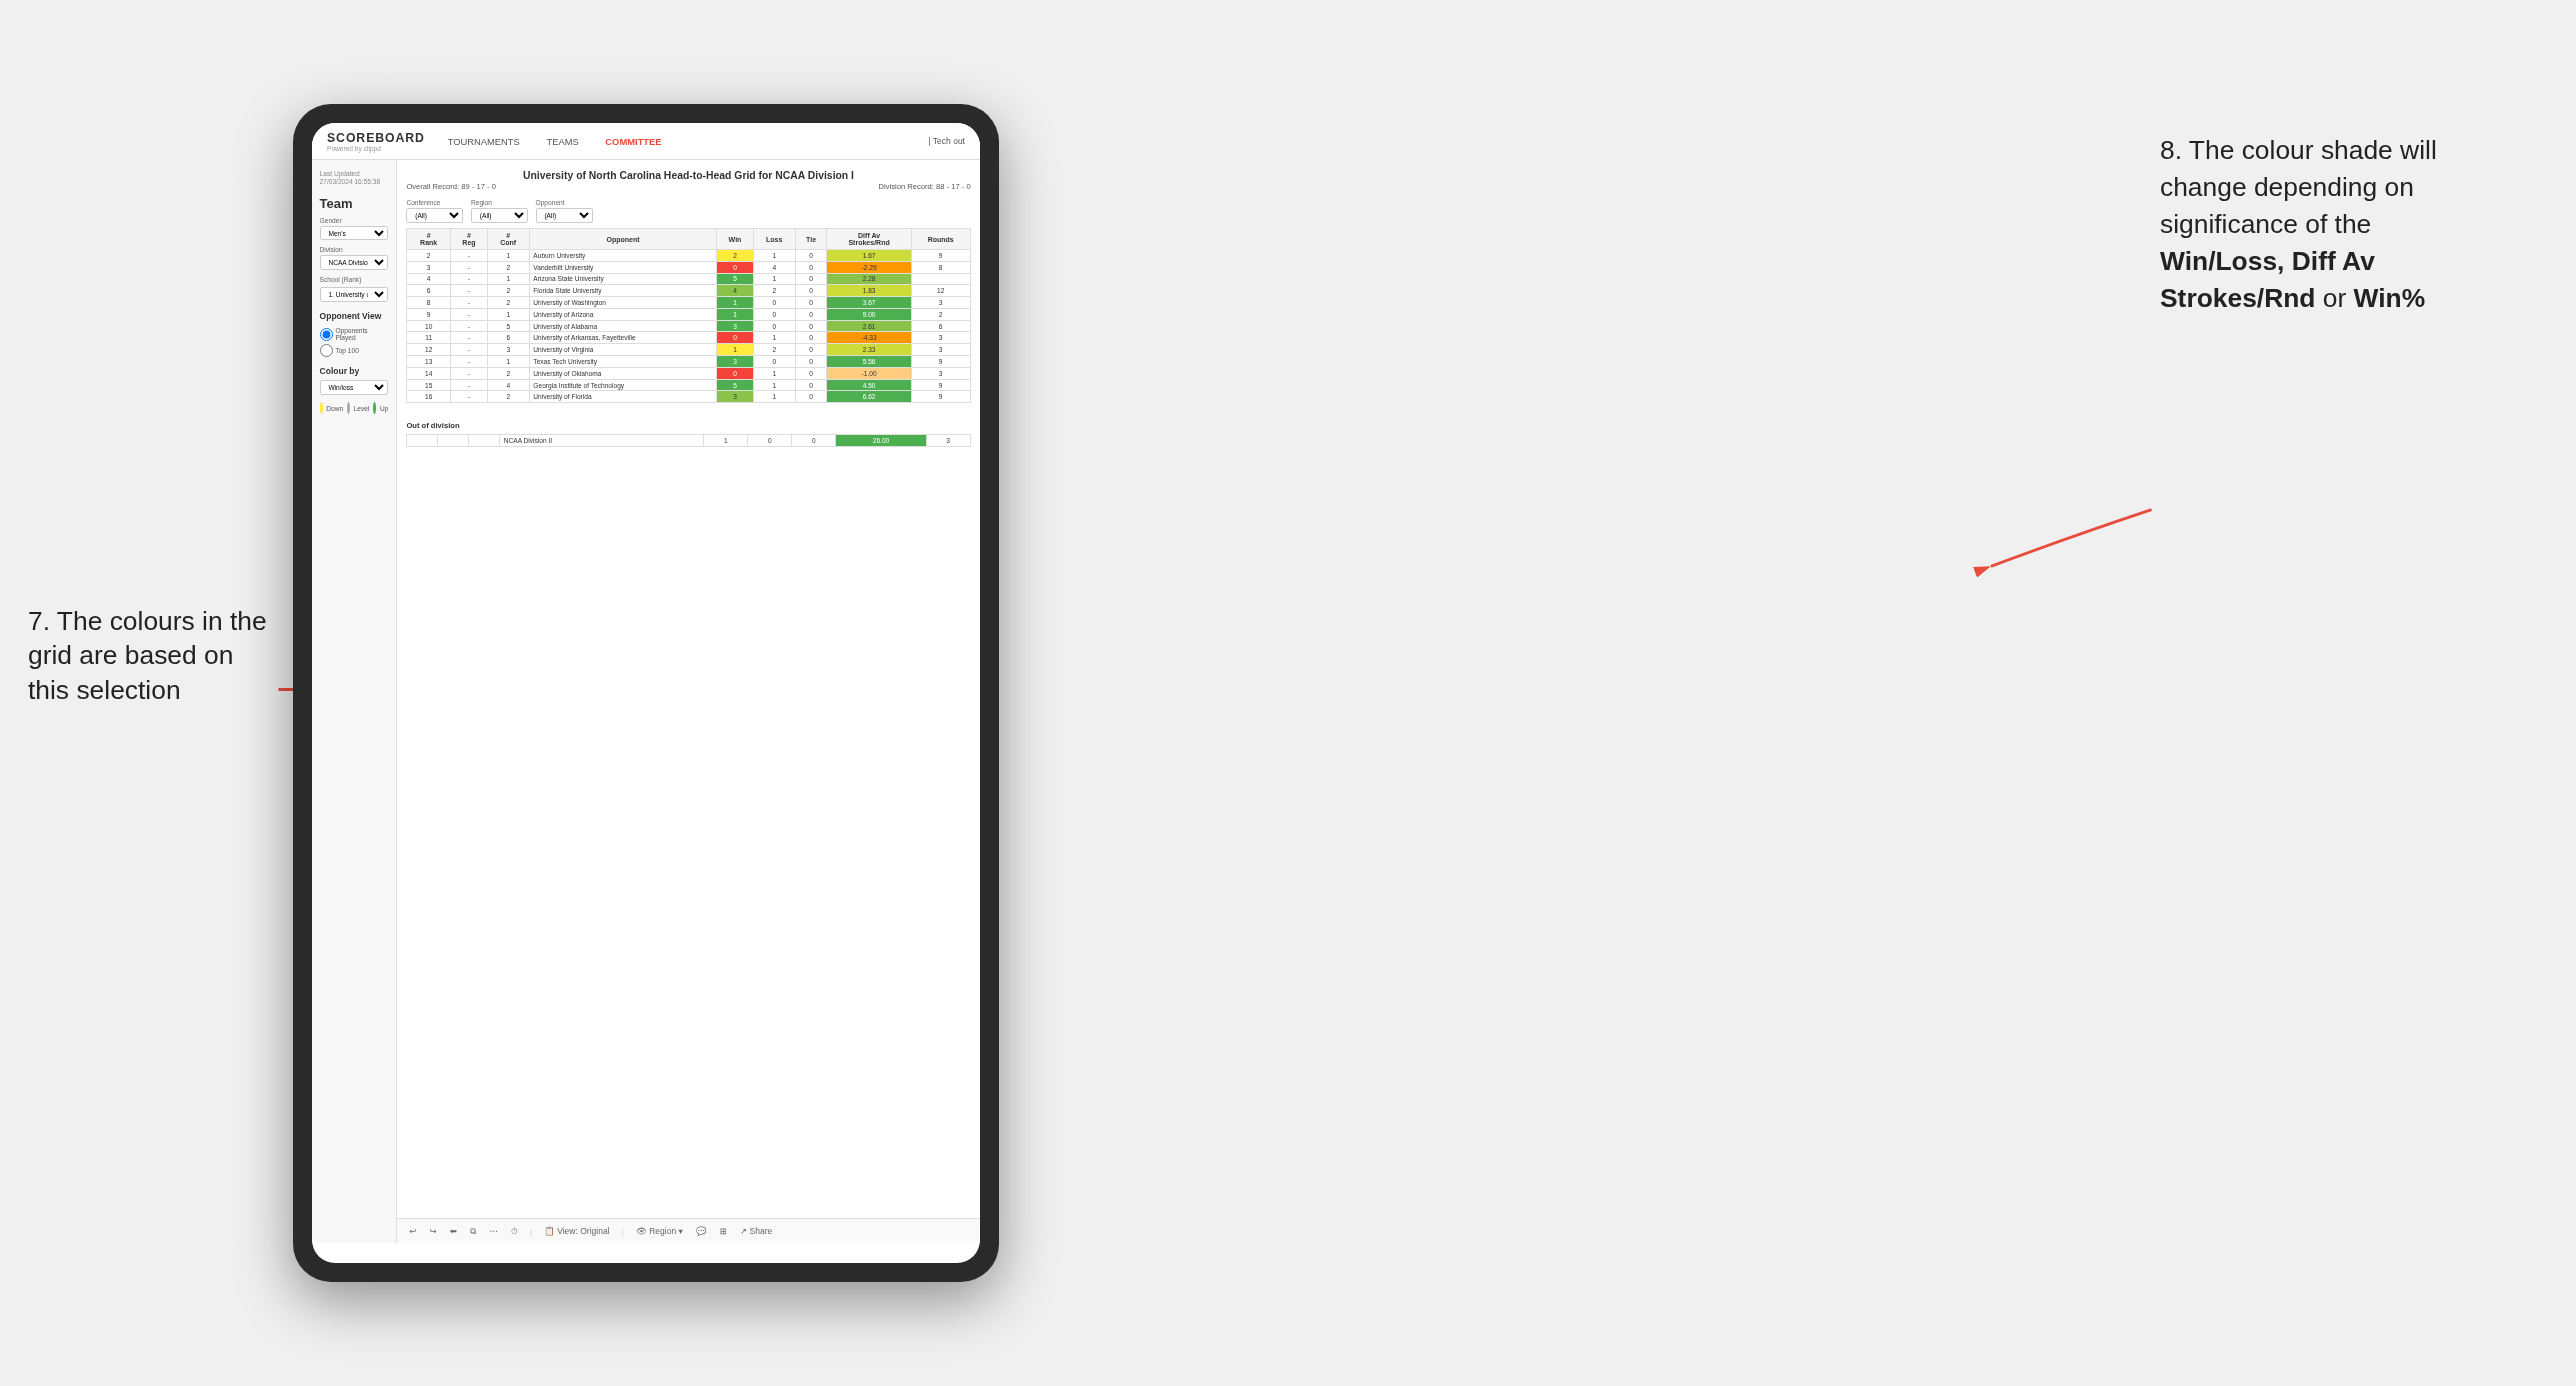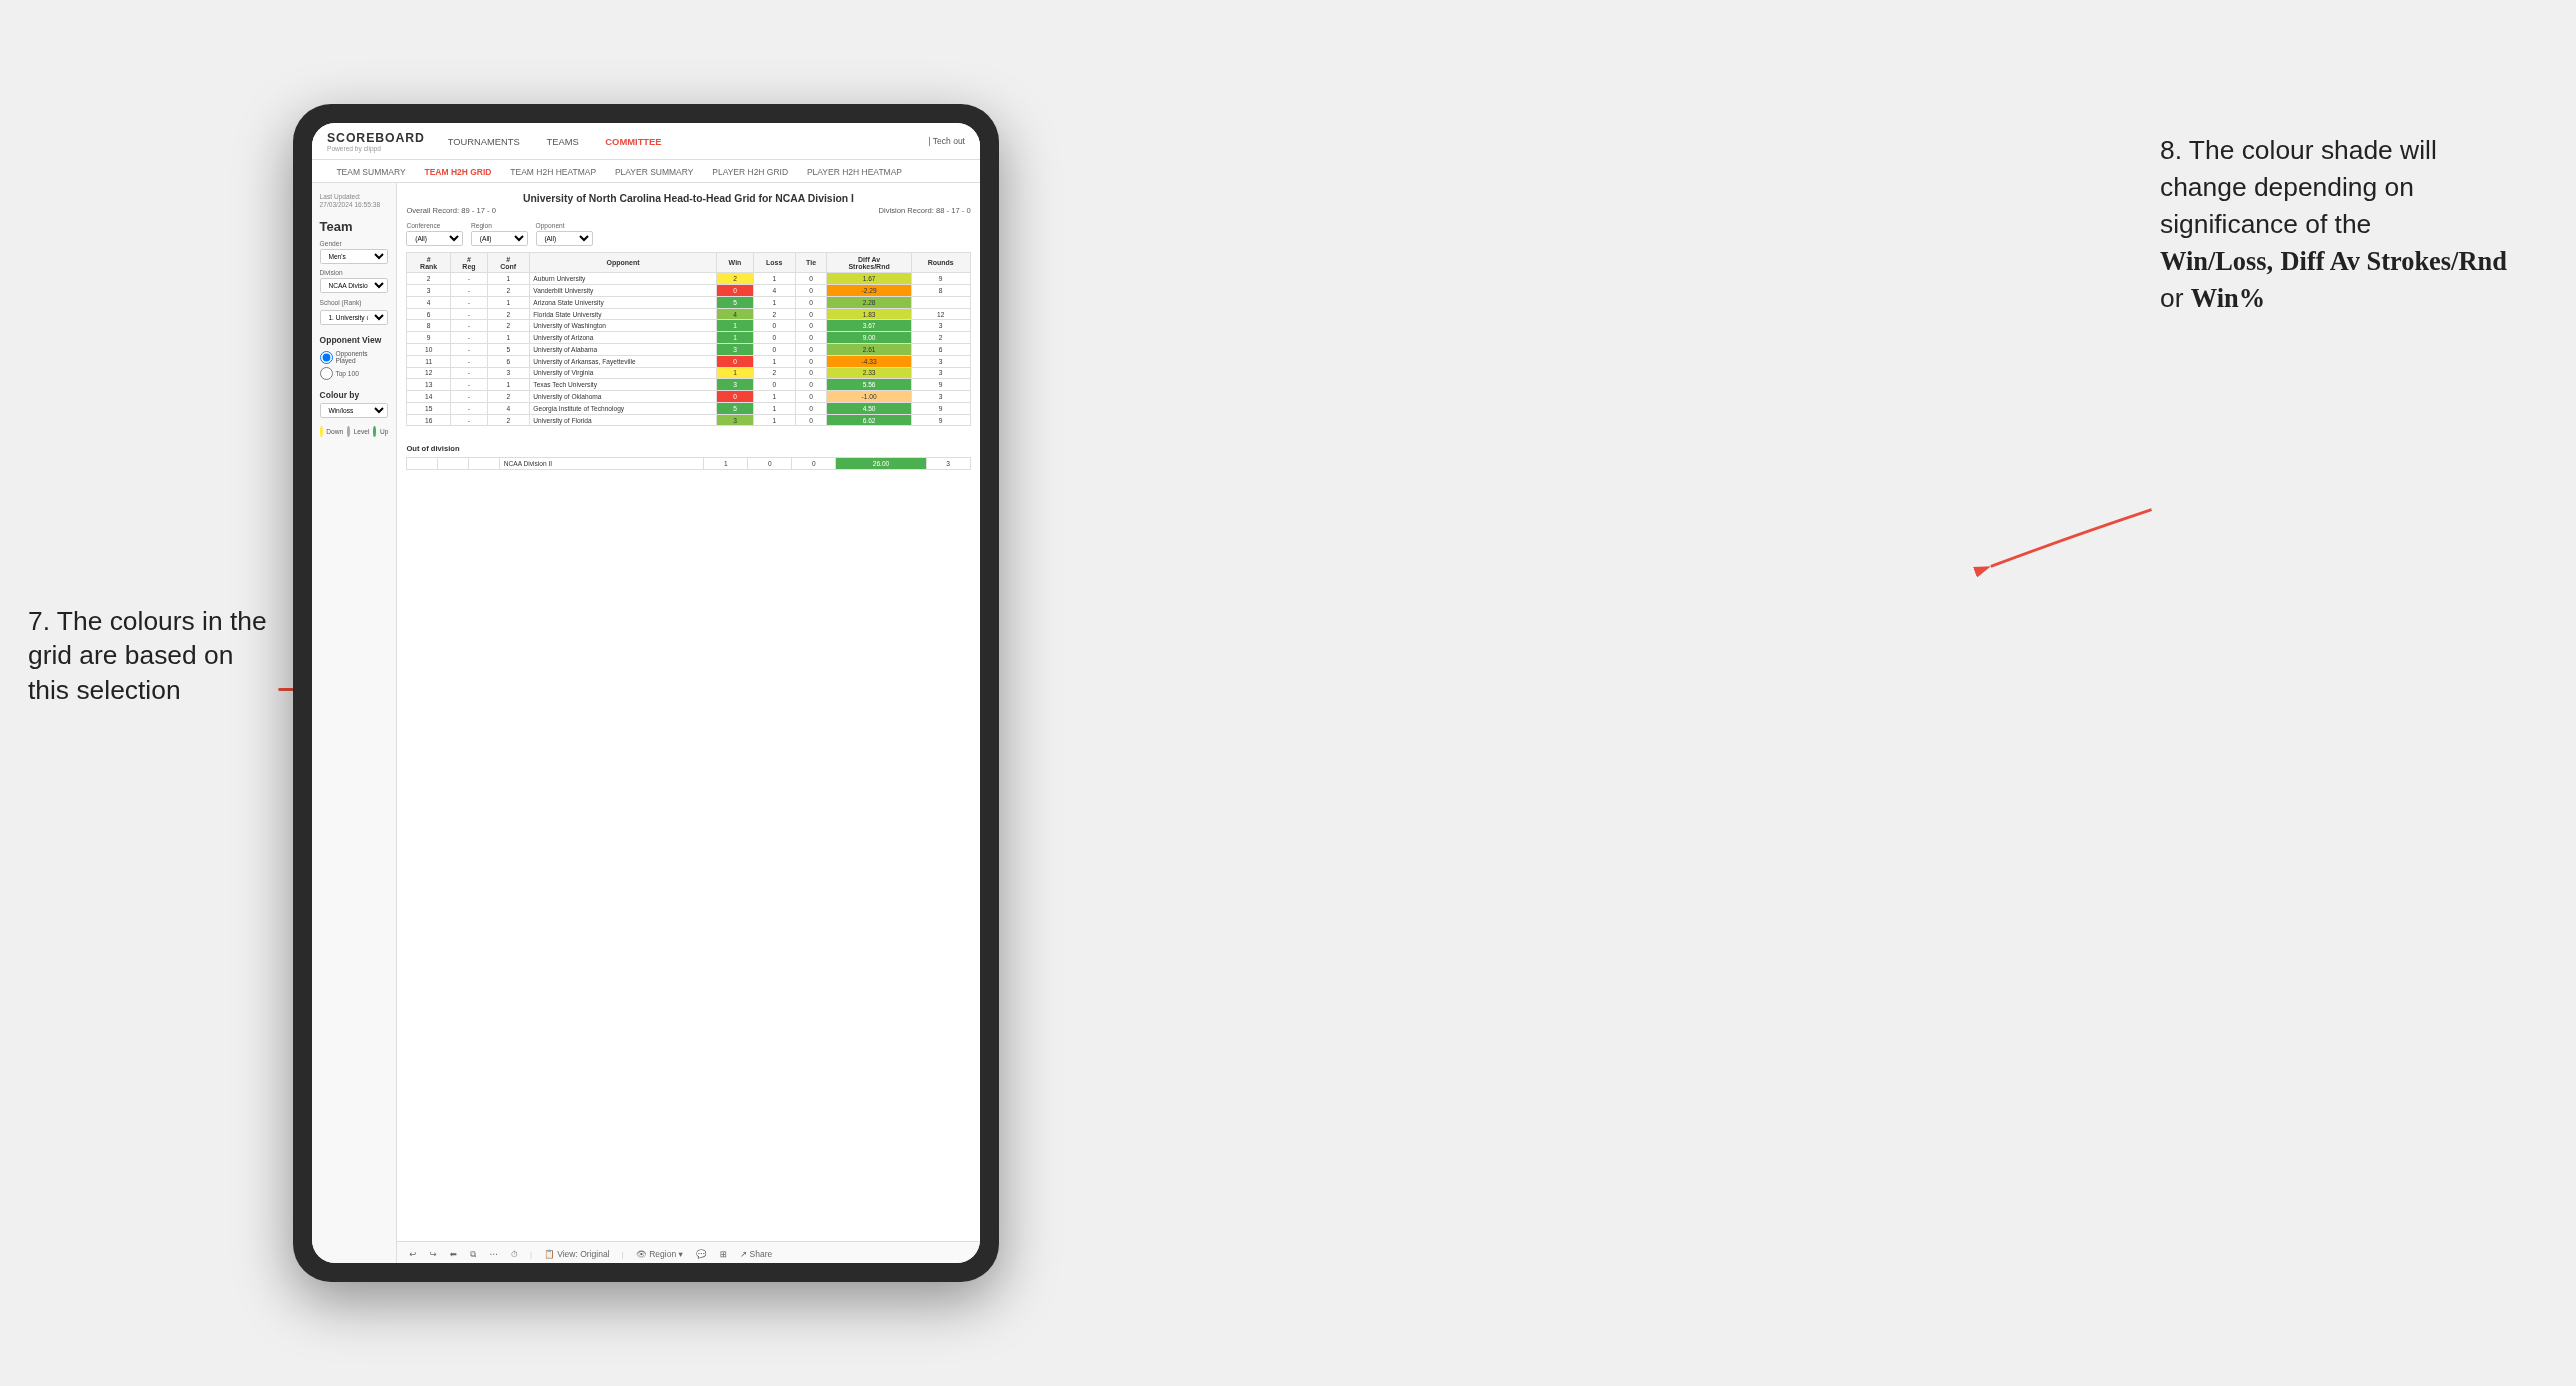--- a/index.html
+++ b/index.html
@@ -352,21 +352,20 @@
     }
 
     .annotation-right-text {
       font-size: 26.4px;
       color: #222;
       line-height: 1.4;
     }
 
     .annotation-right-text strong {
       font-weight: 900;
-      font-family: Liberation Serif, serif;
     }
 
     svg.arrow {
       overflow: visible;
     }
   </style>
 </head>
 <body>
 
 <div class="annotation-left">
@@ -411,28 +410,20 @@
         <span class="logo-sub">Powered by clippd</span>
       </div>
       <div class="nav-items">
         <span class="nav-item">TOURNAMENTS</span>
         <span class="nav-item">TEAMS</span>
         <span class="nav-item active">COMMITTEE</span>
       </div>
       <span class="sign-out">| Tech out</span>
     </div>
 
-    <div class="sub-nav">
-      <span class="sub-nav-item">TEAM SUMMARY</span>
-      <span class="sub-nav-item active">TEAM H2H GRID</span>
-      <span class="sub-nav-item">TEAM H2H HEATMAP</span>
-      <span class="sub-nav-item">PLAYER SUMMARY</span>
-      <span class="sub-nav-item">PLAYER H2H GRID</span>
-      <span class="sub-nav-item">PLAYER H2H HEATMAP</span>
-    </div>
 
     <div class="main-content">
 
       <div class="left-panel">
         <div class="update-info">Last Updated: 27/03/2024
 16:55:38</div>
 
         <div class="section-title">Team</div>
 
         <div class="form-label">Gender</div>

